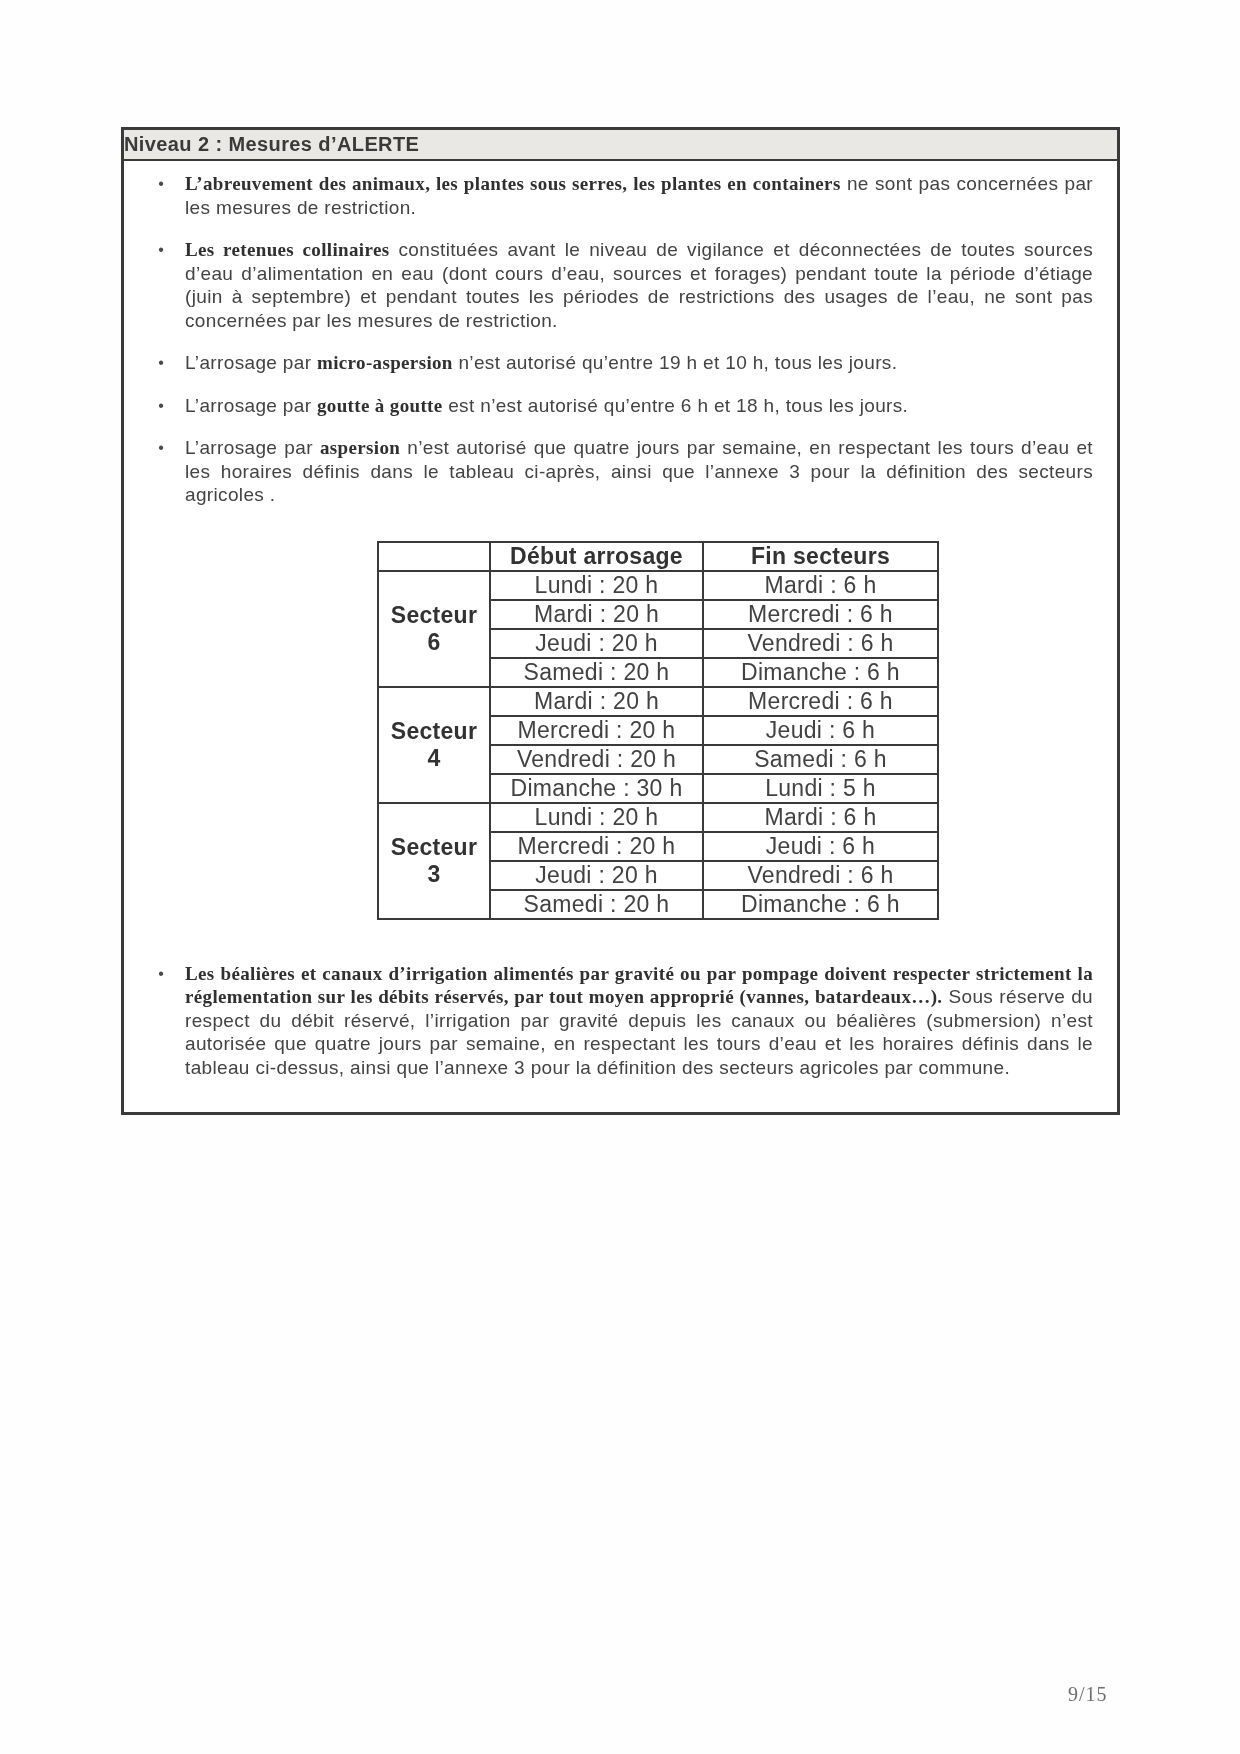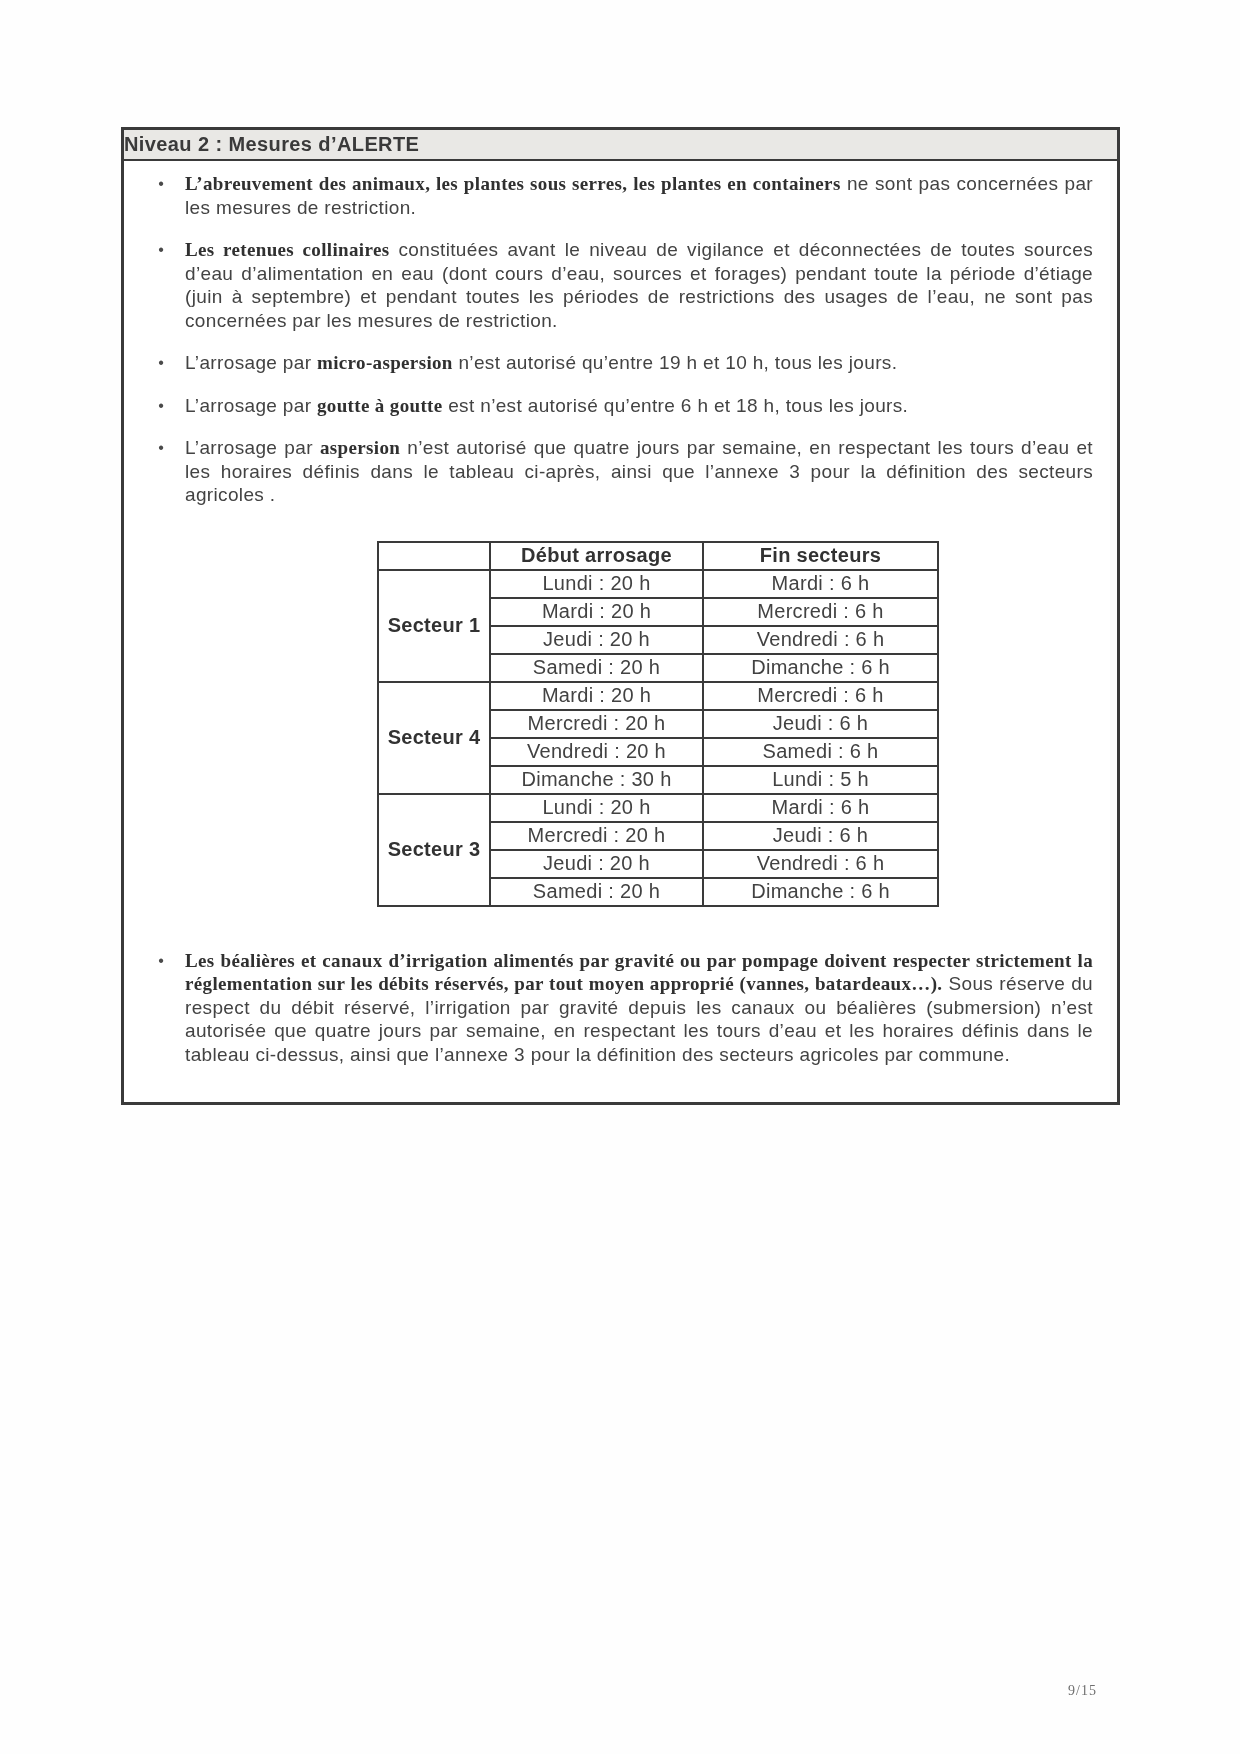--- a/index.html
+++ b/index.html
@@ -34,37 +34,37 @@
   }
   .bullet-text {
     flex:1;
     font-size:19px; line-height:23.5px; letter-spacing:0.35px;
     color:#434343; text-align:justify;
   }
   .bullet-text .b { font-weight:bold; color:#303030;font-family:Liberation Serif, serif; }
   .schedule {
     border-collapse:collapse;
     margin:34px 0 42px 231px;
-    font-size:20px; color:#424242; letter-spacing:0.3px;
+    font-size:23px; color:#424242; letter-spacing:0.3px;
     table-layout:fixed;
   }
   .schedule col.c1 { width:112px; }
   .schedule col.c2 { width:213px; }
   .schedule col.c3 { width:235px; }
   .schedule th, .schedule td {
     border:2px solid #3a3a3a;
     height:26px; text-align:center; vertical-align:middle;
     padding:0 6px; font-weight:normal;
   }
   .schedule th { font-weight:bold; color:#323232; }
   .schedule td.sector { font-weight:bold; color:#323232; }
   .page-number {
     position:absolute; left:1068px; top:1683px;
     font-family:"Liberation Serif", serif;
-    font-size:14px; color:#6e6e6e; letter-spacing:1px;
+    font-size:20px; color:#6e6e6e; letter-spacing:1px;
   }
 </style>
 </head>
 <body>
 
 <div class="page">
   <div class="alert-box">
     <div class="box-header">
       <span>Niveau 2 : Mesures d’ALERTE</span>
     </div>
@@ -99,21 +99,21 @@
         </colgroup>
         <thead>
           <tr id="thead-row">
               <th></th>
               <th>Début arrosage</th>
               <th>Fin secteurs</th>
             </tr>
         </thead>
         <tbody id="schedule-body">
             <tr>
-              <td class="sector" rowspan="4">Secteur 1</td>
+              <td class="sector" rowspan="4">Secteur 6</td>
               <td>Lundi : 20 h</td>
               <td>Mardi : 6 h</td>
             </tr>
             <tr>
               <td>Mardi : 20 h</td>
               <td>Mercredi : 6 h</td>
             </tr>
             <tr>
               <td>Jeudi : 20 h</td>
               <td>Vendredi : 6 h</td>

